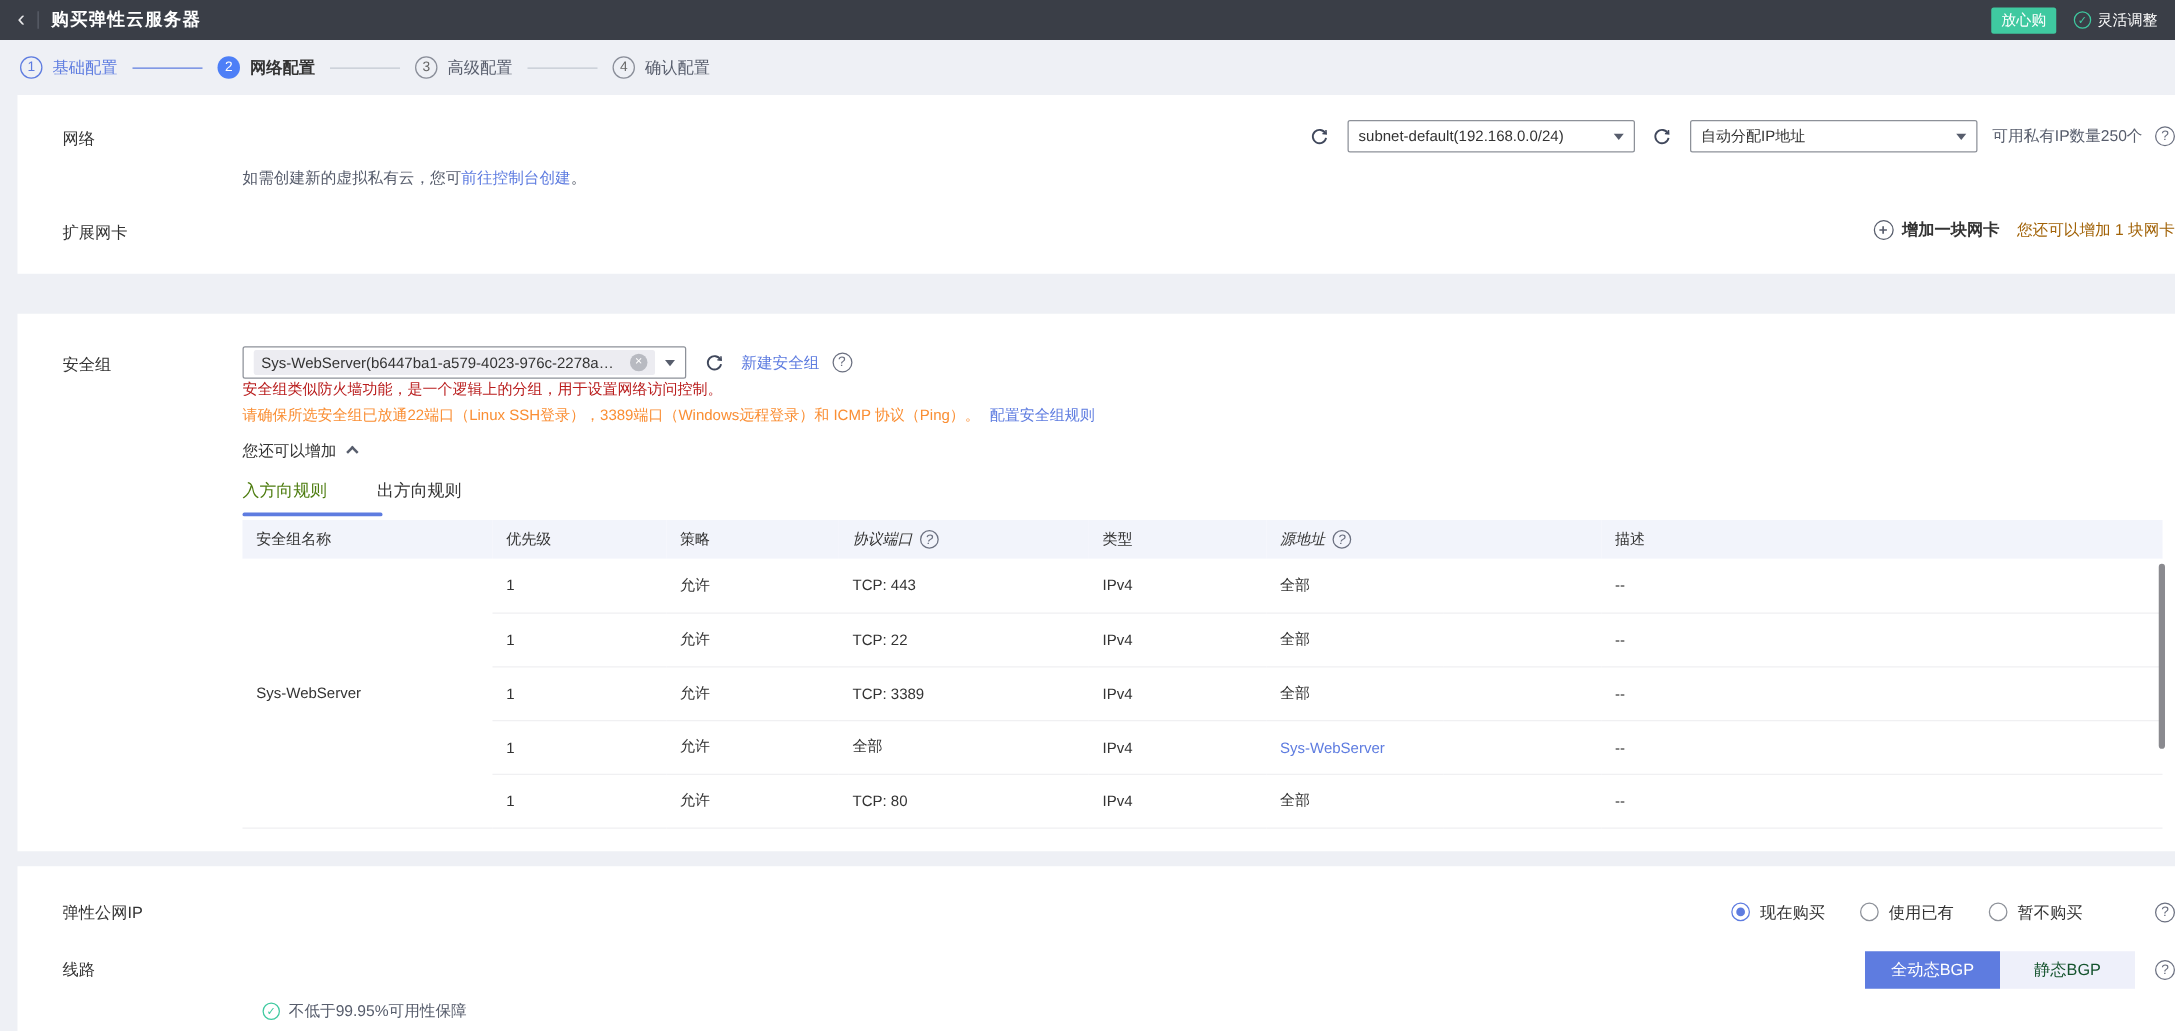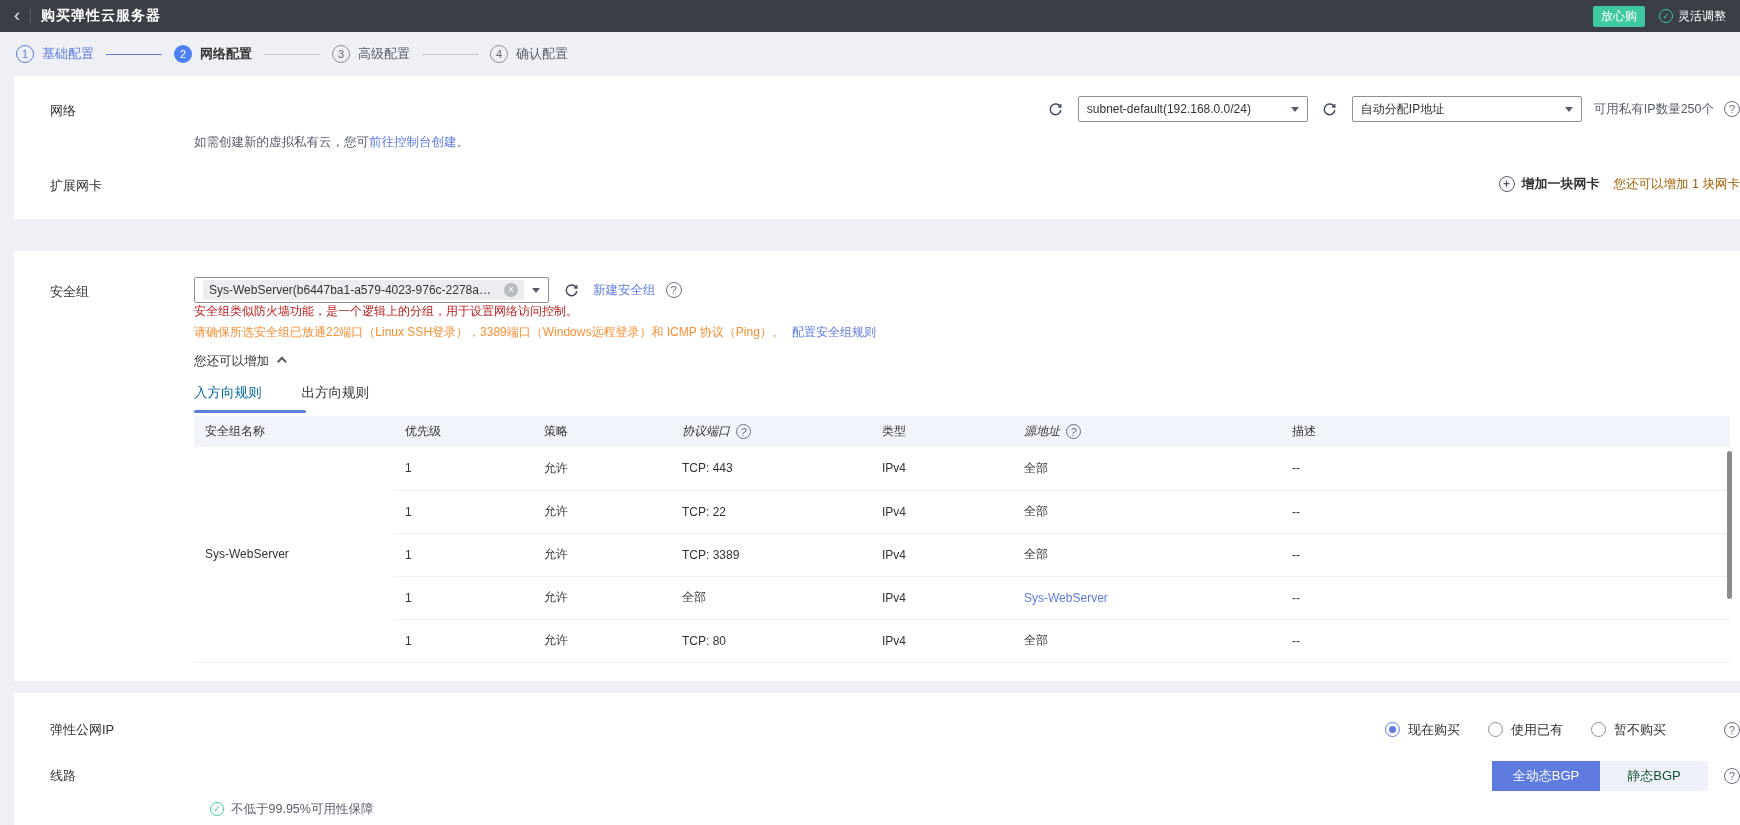--- a/index.html
+++ b/index.html
@@ -66,21 +66,21 @@
     display:flex; align-items:center; justify-content:center; margin-left:8px; flex-shrink:0; cursor:pointer; }
   .sg-desc { margin-top:0; color:#b91c1c; }
   .sg-warn { margin-top:4px; color:#fa8e33; }
   .sg-warn .link { margin-left:8px; }
   .hide-rules { margin-top:12px; display:flex; align-items:center; color:#333; font-size:12.5px; cursor:pointer; }
   .chev-up { width:7px; height:7px; border-top:2px solid #575d6c; border-right:2px solid #575d6c;
     transform:rotate(-45deg) translate(1px,1px); margin-left:8px; }
   
   .tabs { margin-top:14px; display:flex; }
   .tab { font-size:13.5px; color:#333; cursor:pointer; position:relative; padding-bottom:11px; margin-right:40px; }
-  .tab.active { color:#0369a1; }
+  .tab.active { color:#4d7c0f; }
   .tab.active::after { content:""; position:absolute; left:0; bottom:0; width:112px; height:3px; background:#5e7ce0; border-radius:2px; }
   
   .table-wrap { position:relative; width:1536px; margin-top:3px; }
   table { border-collapse:collapse; table-layout:fixed; width:1536px; }
   thead th { background:#f2f4fb; height:31px; font-weight:normal; text-align:left; padding:0 11px; font-size:12px; color:#333; }
   thead th .th-inner { display:flex; align-items:center;font-style:italic; }
   thead th .help { width:15px; height:15px; margin-left:6px; }
   tbody td { height:43px; padding:0 11px; border-bottom:1px solid #f0f0f2; font-size:12px; color:#333; background:#fff; }
   td.group-cell { vertical-align:middle; }
   .vscroll { position:absolute; right:-2px; top:35px; width:5px; height:148px; background:#8a8a8f; border-radius:3px; cursor:pointer; }

